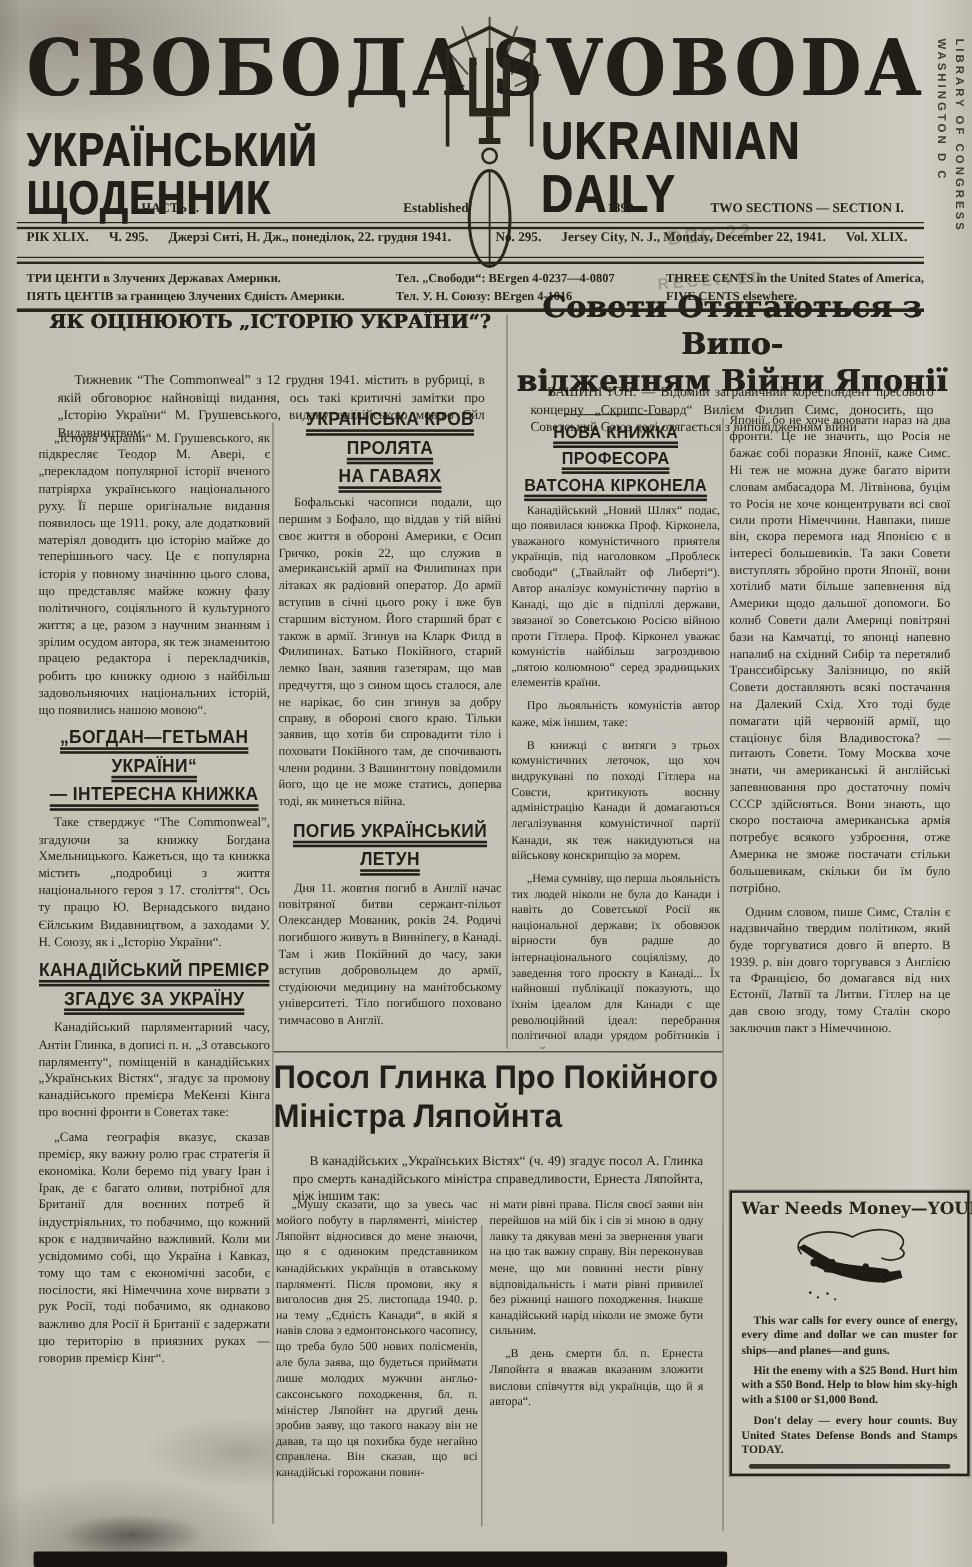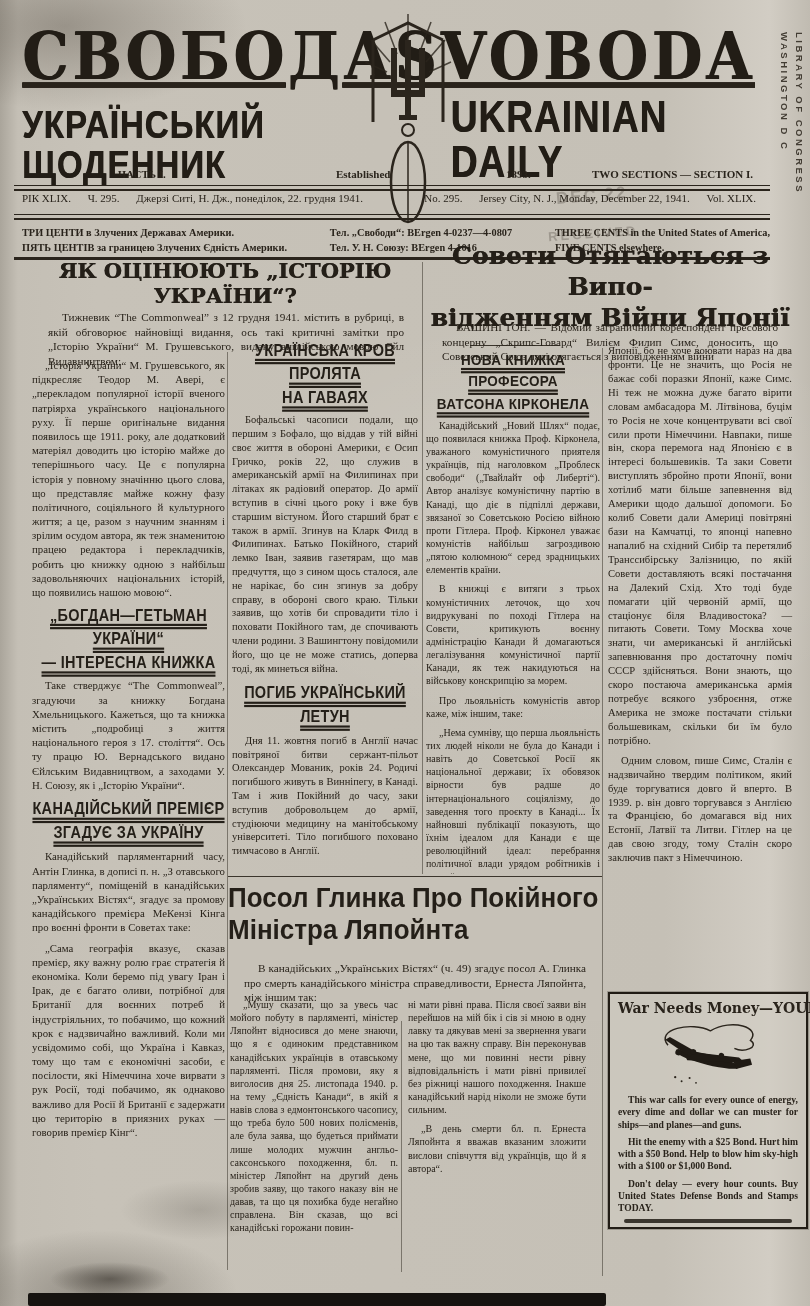--- a/index.html
+++ b/index.html
@@ -4,34 +4,34 @@
 <style>
   html,body{margin:0;padding:0;background:#8f8a81;}
   .scan{position:relative;width:810px;height:1306px;margin:0 auto;overflow:hidden;color:#29231b;
     background:
       radial-gradient(ellipse 260px 120px at 8% 2%, rgba(70,62,52,.35), transparent 70%),
       radial-gradient(ellipse 200px 90px at 12% 99%, rgba(50,44,36,.35), transparent 70%),
       radial-gradient(ellipse 500px 300px at 70% 40%, rgba(255,255,255,.14), transparent 70%),
       linear-gradient(90deg,#aaa59b 0,#c4bfb5 2.2%,#c7c2b8 12%,#c5c0b6 82%,#d2cdc4 95%,#c0bbb1 100%);
     font-family:"Liberation Serif","DejaVu Serif",serif;}
   
-  .mast-row1{position:absolute;top:24px;left:22px;width:748px;display:flex;justify-content:flex-start;text-decoration:underline;}
+  .mast-row1{position:absolute;top:24px;left:22px;width:748px;display:flex;justify-content:space-between;}
   .mast-title{font-family:"DejaVu Serif",serif;font-weight:bold;font-size:58px;line-height:1;
     letter-spacing:4px;transform:scaleY(1.12);transform-origin:top;color:#221d16;text-shadow:1px 0 0 #221d16;}
   .mast-row2{position:absolute;top:110px;left:22px;width:748px;display:flex;justify-content:space-between;align-items:flex-end;}
   .mast-sub{font-family:"Liberation Sans","DejaVu Sans",sans-serif;font-weight:bold;font-size:33px;line-height:1;
     letter-spacing:1px;transform:scaleY(1.2);transform-origin:bottom;color:#221d16;text-shadow:.6px 0 0 #221d16;}
   .mast-sub.en{font-size:37px;}
   .mast-row3{position:absolute;top:168px;left:0;width:810px;font-weight:bold;font-size:11px;}
   .mast-row3 span{position:absolute;white-space:nowrap;}
   .emblem{position:absolute;left:362px;top:10px;width:92px;height:228px;}
   .rule-dbl{position:absolute;left:14px;width:756px;border-top:1px solid #2a241c;border-bottom:2px solid #2a241c;height:3px;}
   .rule-thick{position:absolute;left:14px;width:756px;height:3px;background:#2a241c;}
   .dateline{position:absolute;top:192px;left:22px;width:748px;display:flex;justify-content:space-between;
-    font-weight:normal;font-size:11px;white-space:nowrap;}
+    font-weight:bold;font-size:11px;white-space:nowrap;}
   .dateline span{margin-right:14px;}
   .pricebar{position:absolute;top:226px;left:22px;width:748px;display:flex;justify-content:space-between;
     font-weight:bold;font-size:10.3px;line-height:1.45;}
   
   .stamp{position:absolute;color:rgba(45,40,32,.26);font-family:"Liberation Sans",sans-serif;font-weight:bold;}
   .margin-note{position:absolute;top:32px;right:3px;writing-mode:vertical-rl;
     font-family:"Liberation Sans",sans-serif;font-weight:bold;font-size:9.5px;letter-spacing:2.5px;
     color:#423c33;line-height:1.6;}
   
   .abs{position:absolute;}
@@ -143,21 +143,21 @@
     <div>LIBRARY OF CONGRESS</div>
     <div>WASHINGTON D C</div>
   </div>
 
   <div class="vr" style="left:227px;top:352px;height:918px"></div>
   <div class="vr" style="left:422px;top:262px;height:612px"></div>
   <div class="vr" style="left:401px;top:996px;height:276px"></div>
   <div class="vr" style="left:602px;top:348px;height:928px"></div>
   <div class="hr-thin" style="left:470px;top:345px;width:90px"></div>
 
-  <div class="abs hl-serif" style="left:28px;top:258px;width:394px;font-size:21px">ЯК ОЦІНЮЮТЬ „ІСТОРІЮ УКРАЇНИ“?</div>
+  <div class="abs hl-serif" style="left:28px;top:258px;width:394px;font-size:16px">ЯК ОЦІНЮЮТЬ „ІСТОРІЮ УКРАЇНИ“?</div>
   <div class="abs lead" style="left:32px;top:294px;width:388px">
     <p>Тижневик “The Commonweal” з 12 грудня 1941. містить в рубриці, в якій обговорює найновіщі видання, ось такі критичні замітки про „Історію України“ М. Грушевського, видану англійською мовою Єйл Видавництвом:</p>
   </div>
 
   <div class="abs body-txt" style="left:32px;top:358px;width:193px">
     <p>„Історія України“ М. Грушевського, як підкресляє Теодор М. Авері, є „перекладом популярної історії вченого патріярха українського національного руху. Її перше оригінальне видання появилось ще 1911. року, але додатковий матеріял доводить цю історію майже до теперішнього часу. Це є популярна історія у повному значінню цього слова, що представляє майже кожну фазу політичного, соціяльного й культурного життя; а це, разом з научним знанням і зрілим осудом автора, як теж знаменитою працею редактора і перекладчиків, робить цю книжку одною з найбільш задовольняючих національних історій, що появились нашою мовою“.</p>
     <div class="sec-head" style="margin:8px 0 6px">
       <span class="u">„БОГДАН—ГЕТЬМАН УКРАЇНИ“</span><br>
       <span class="u">— ІНТЕРЕСНА КНИЖКА</span>
     </div>
@@ -189,22 +189,22 @@
     <span>Совети Отягаються з Випо-</span><br>
     <span>відженням Війни Японії</span>
   </div>
 
   <div class="abs body-txt" style="left:426px;top:352px;width:174px;font-size:10px;max-height:522px;overflow:hidden">
     <div class="sec-head" style="font-size:13.5px;margin-bottom:6px">
       <span class="u">НОВА КНИЖКА ПРОФЕСОРА</span><br>
       <span class="u">ВАТСОНА КІРКОНЕЛА</span>
     </div>
     <p>Канадійський „Новий Шлях“ подає, що появилася книжка Проф. Кірконела, уважаного комуністичного приятеля українців, під наголовком „Проблеск свободи“ („Твайлайт оф Либерті“). Автор аналізує комуністичну партію в Канаді, що діє в підпіллі держави, звязаної зо Советською Росією війною проти Гітлера. Проф. Кірконел уважає комуністів найбільш загроздивою „пятою колюмною“ серед зрадницьких елементів країни.</p>
+    <p>Про льояльність комуністів автор каже, між іншим, таке:</p>
     <p>В книжці є витяги з трьох комуністичних леточок, що хоч видрукувані по поході Гітлера на Совєти, критикують воєнну адміністрацію Канади й домагаються легалізування комуністичної партії Канади, як теж накидуються на військову конскрипцію за морем.</p>
-    <p>Про льояльність комуністів автор каже, між іншим, таке:</p>
     <p>„Нема сумніву, що перша льояльність тих людей ніколи не була до Канади і навіть до Советської Росії як національної держави; їх обовязок вірности був радше до інтернаціонального соціялізму, до заведення того проєкту в Канаді... Їх найновші публікації показують, що їхнім ідеалом для Канади є ще революційний ідеал: перебрання політичної влади урядом робітників і селян“.</p>
   </div>
 
   <div class="abs body-txt" style="left:608px;top:344px;width:184px;font-size:10.6px">
     <p style="text-indent:0">Японії, бо не хоче воювати нараз на два фронти. Це не значить, що Росія не бажає собі поразки Японії, каже Симс. Ні теж не можна дуже багато вірити словам амбасадора М. Літвінова, буцім то Росія не хоче концентрувати всі свої сили проти Німеччини. Навпаки, пише він, скора перемога над Японією є в інтересі большевиків. Та заки Совети виступлять збройно проти Японії, вони хотілиб мати більше запевнення від Америки щодо дальшої допомоги. Бо колиб Совети дали Америці повітряні бази на Камчатці, то японці напевно напалиб на східний Сибір та перетялиб Транссибірську Залізницю, по якій Совети доставляють всякі постачання на Далекий Схід. Хто тоді буде помагати цій червоній армії, що стаціонує біля Владивостока? — питають Совети. Тому Москва хоче знати, чи американські й англійські запевнювання про достаточну поміч СССР здійсняться. Вони знають, що скоро постаюча американська армія потребує всякого узброєння, отже Америка не зможе постачати стільки большевикам, скільки би їм було потрібно.</p>
     <p>Одним словом, пише Симс, Сталін є надзвичайно твердим політиком, який буде торгуватися довго й вперто. В 1939. р. він довго торгувався з Англією та Францією, бо домагався від них Естонії, Латвії та Литви. Гітлер на це дав свою згоду, тому Сталін скоро заключив пакт з Німеччиною.</p>
   </div>
 
   <div class="abs" style="left:228px;top:876px;width:374px;background:#c6c1b7;border-top:1px solid #3b352c;padding-top:6px">
     <div style="font-family:'Liberation Sans','DejaVu Sans',sans-serif;font-weight:bold;font-size:26px;line-height:31px;color:#241f18;transform:scaleY(1.05)">

